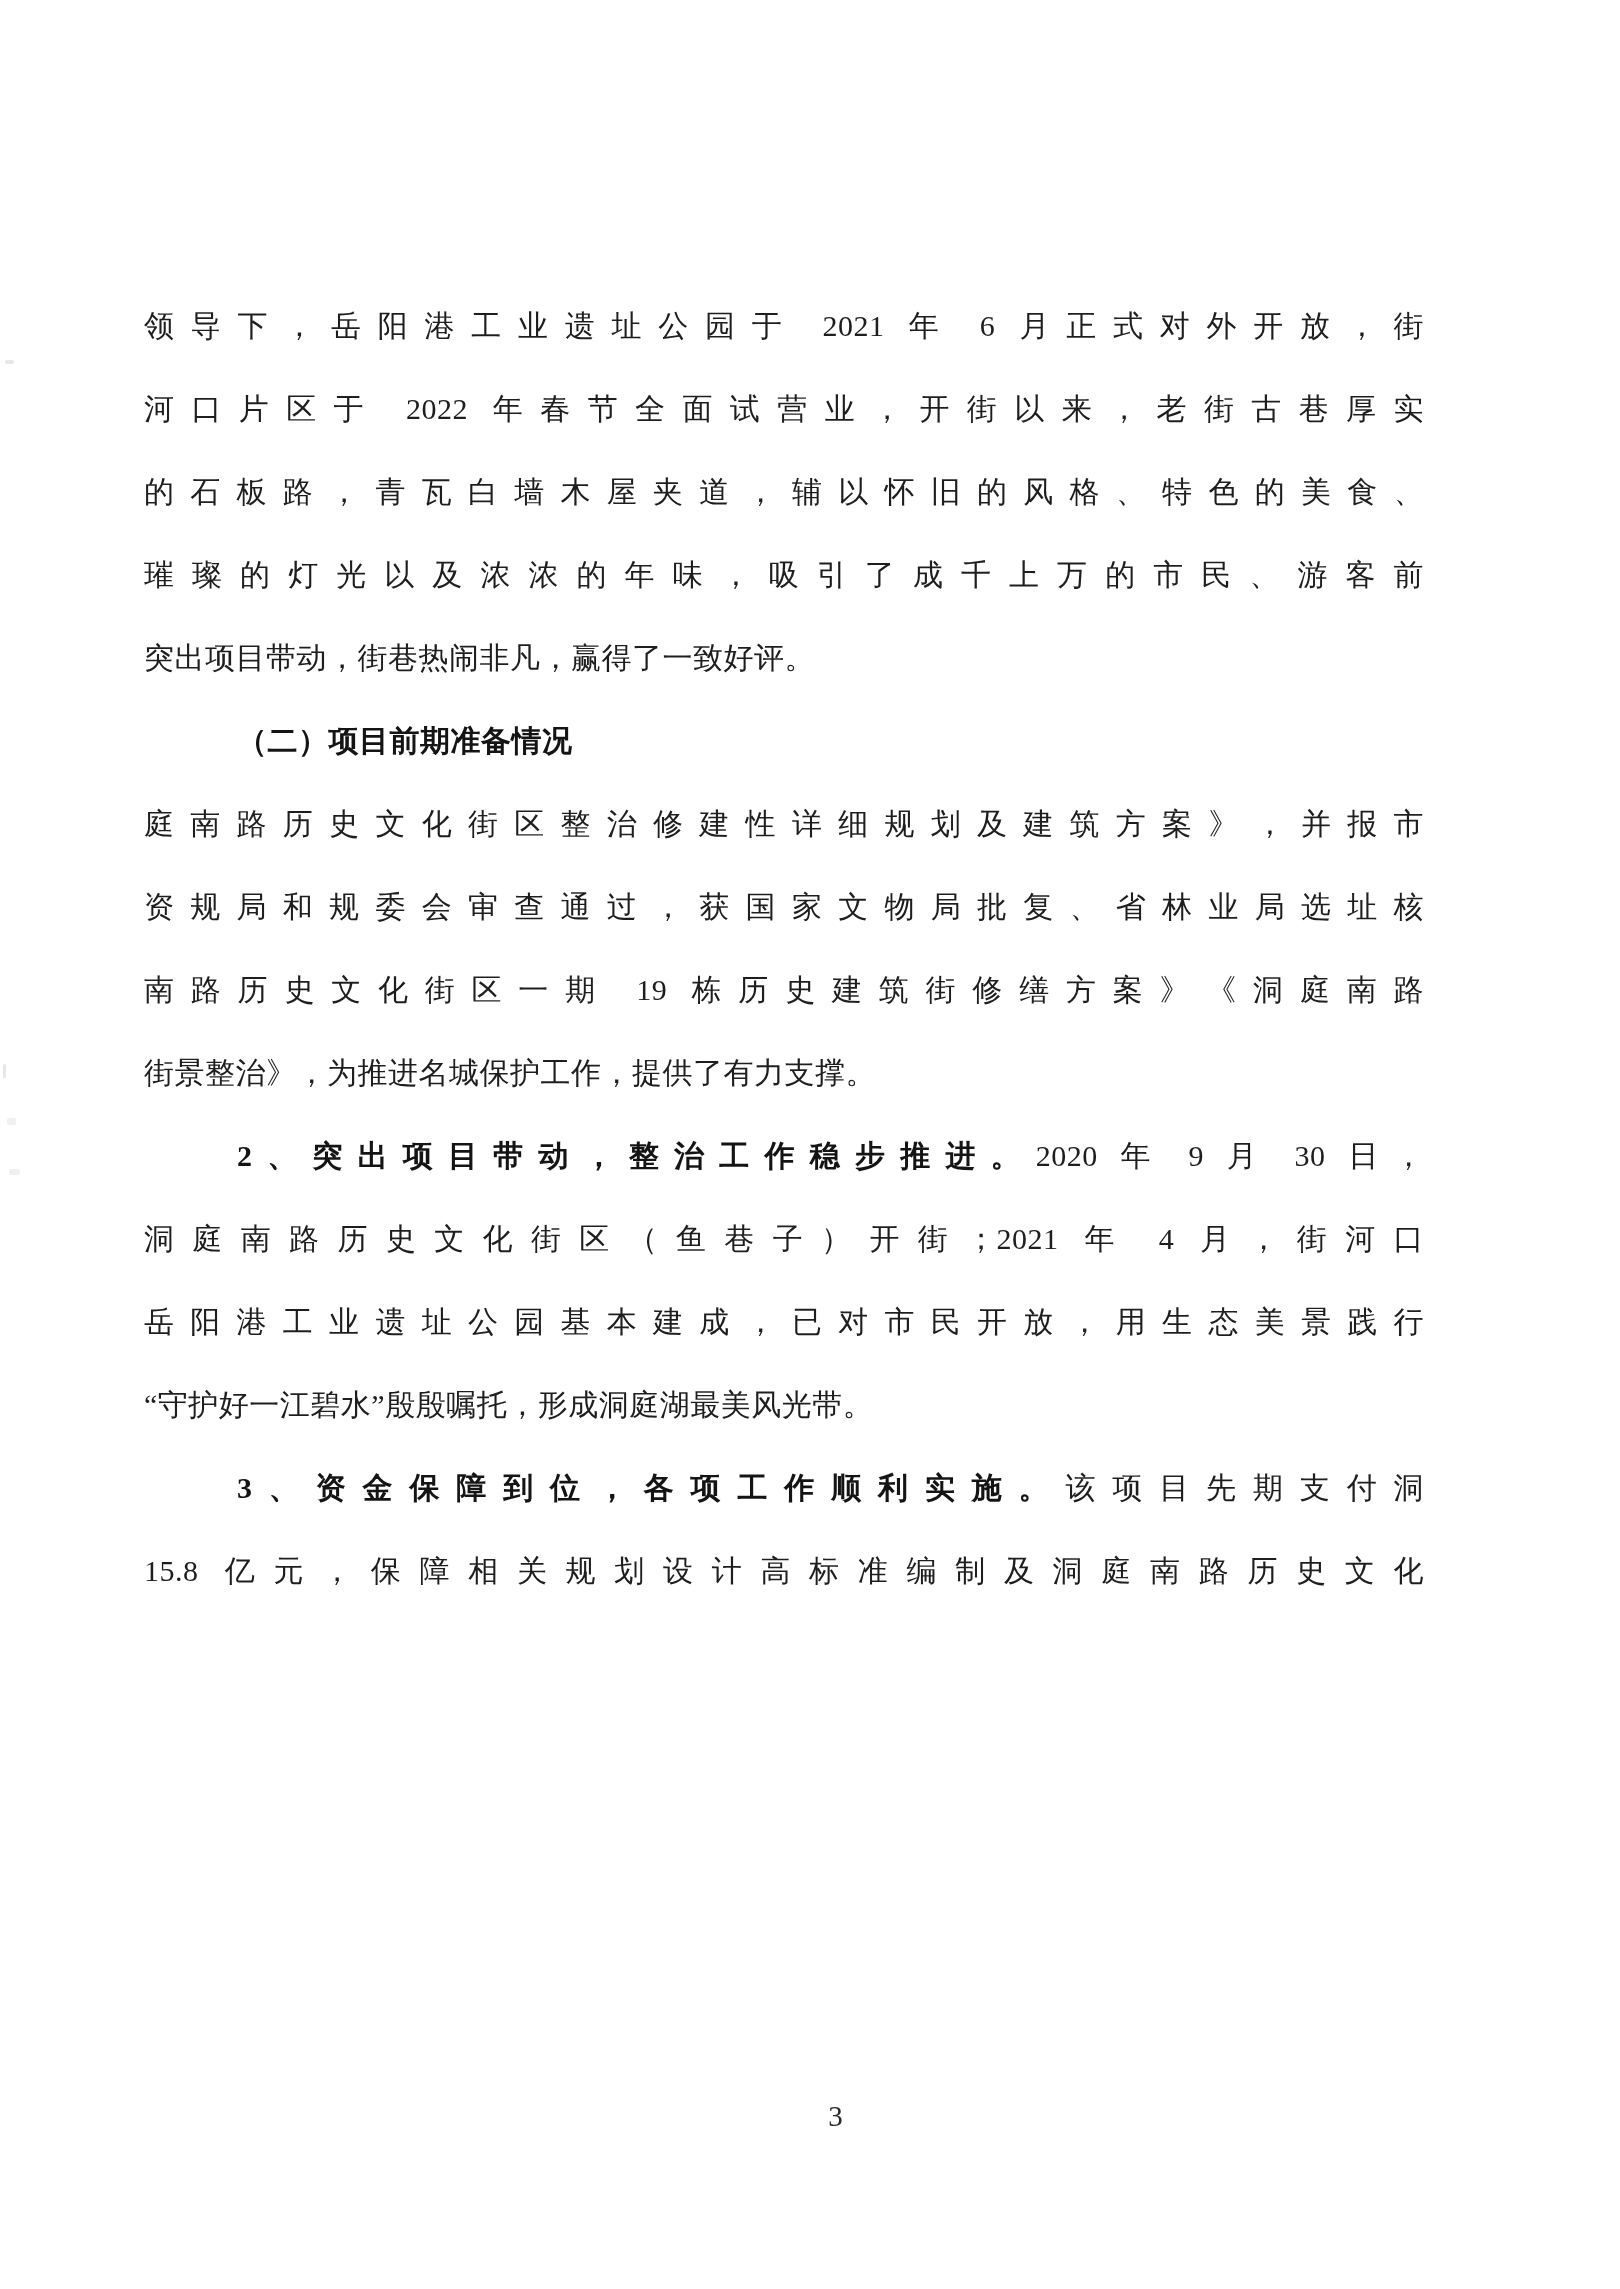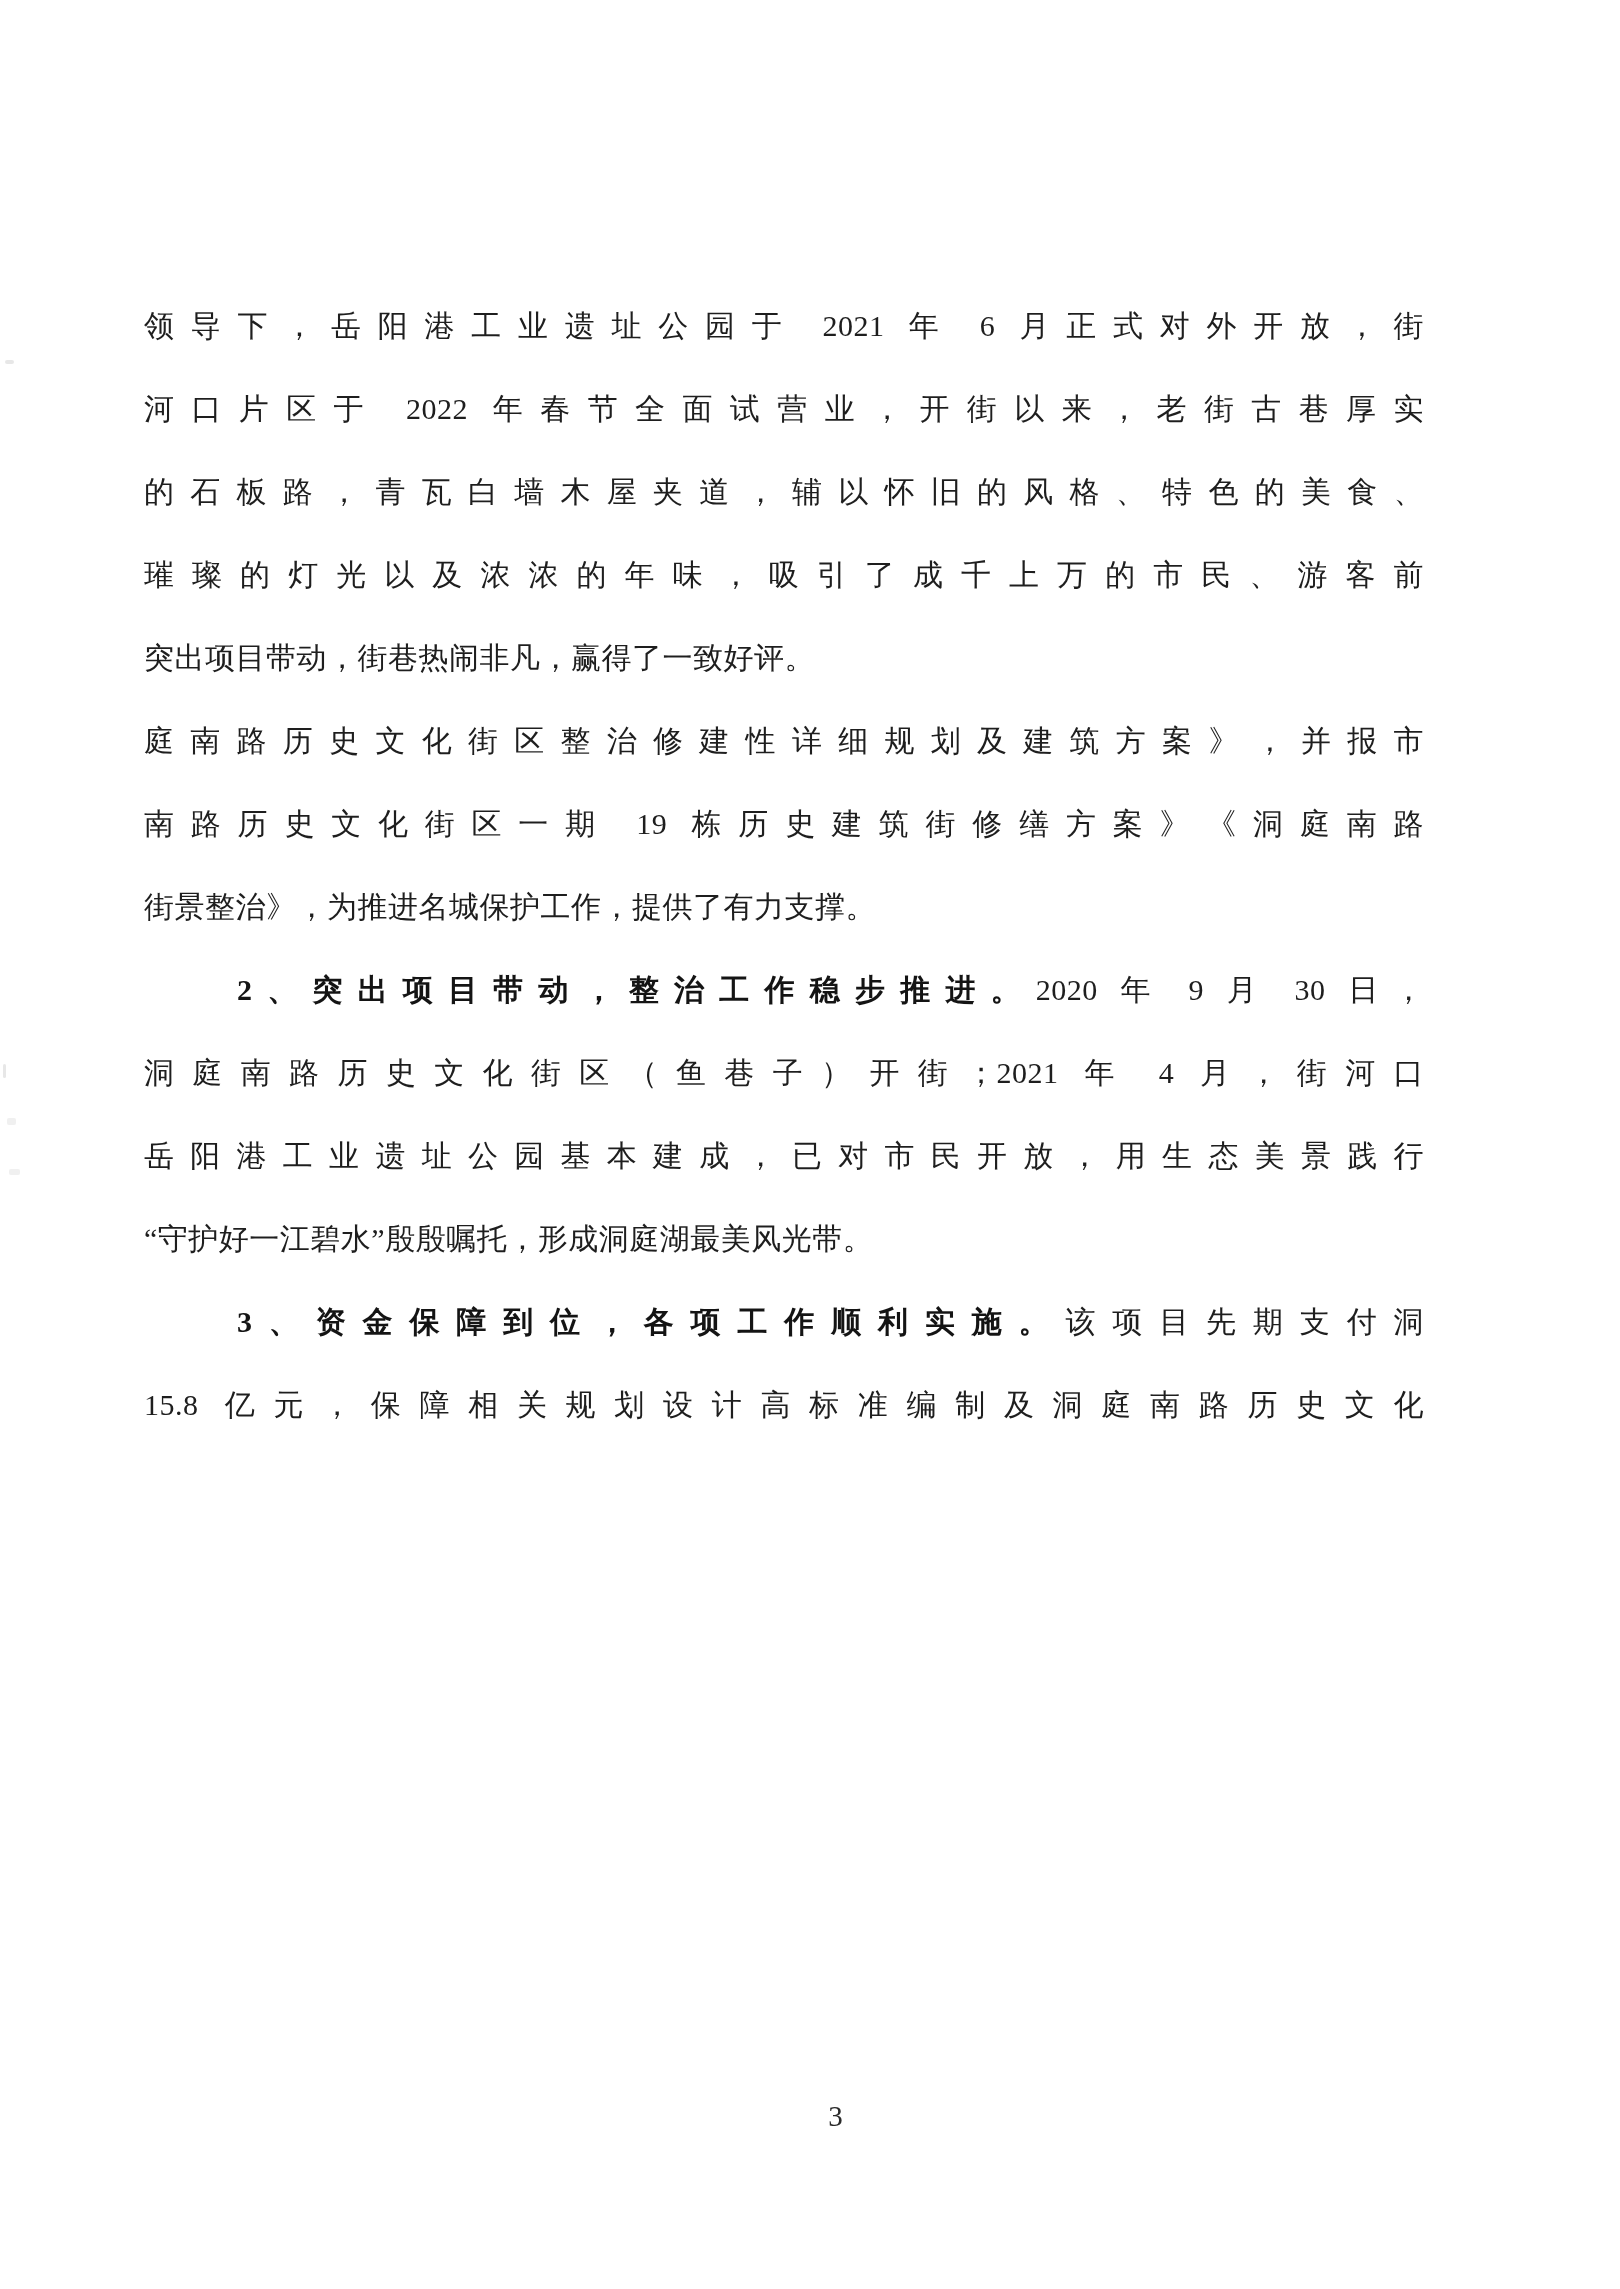--- a/index.html
+++ b/index.html
@@ -66,21 +66,23 @@
   <div class="artifact a2"></div>
   <div class="artifact a3"></div>
   <div class="artifact a4"></div>
 
   <div class="content">
     <div class="line j"><span class="b"></span><span>领导下，岳阳港工业遗址公园于 2021 年 6 月正式对外开放，街</span></div>
     <div class="line j"><span class="b"></span><span>河口片区于 2022 年春节全面试营业，开街以来，老街古巷厚实</span></div>
     <div class="line j"><span class="b"></span><span>的石板路，青瓦白墙木屋夹道，辅以怀旧的风格、特色的美食、</span></div>
     <div class="line j"><span class="b"></span><span>璀璨的灯光以及浓浓的年味，吸引了成千上万的市民、游客前</span></div>
     <div class="line"><span class="b"></span><span>突出项目带动，街巷热闹非凡，赢得了一致好评。</span></div>
+    <div class="line ind head"><span class="b">（二）项目前期准备情况</span><span></span></div>
     <div class="line j"><span class="b"></span><span>庭南路历史文化街区整治修建性详细规划及建筑方案》，并报市</span></div>
+    <div class="line j"><span class="b"></span><span>资规局和规委会审查通过，获国家文物局批复、省林业局选址核</span></div>
     <div class="line j"><span class="b"></span><span>南路历史文化街区一期 19 栋历史建筑街修缮方案》《洞庭南路</span></div>
     <div class="line"><span class="b"></span><span>街景整治》，为推进名城保护工作，提供了有力支撑。</span></div>
     <div class="line ind j"><span class="b">2、突出项目带动，整治工作稳步推进。</span><span>2020 年 9 月 30 日，</span></div>
     <div class="line j"><span class="b"></span><span>洞庭南路历史文化街区（鱼巷子）开街；2021 年 4 月，街河口</span></div>
     <div class="line j"><span class="b"></span><span>岳阳港工业遗址公园基本建成，已对市民开放，用生态美景践行</span></div>
     <div class="line"><span class="b"></span><span>“守护好一江碧水”殷殷嘱托，形成洞庭湖最美风光带。</span></div>
     <div class="line ind j"><span class="b">3、资金保障到位，各项工作顺利实施。</span><span>该项目先期支付洞</span></div>
     <div class="line j"><span class="b"></span><span>15.8 亿元，保障相关规划设计高标准编制及洞庭南路历史文化</span></div>
   </div>
 

